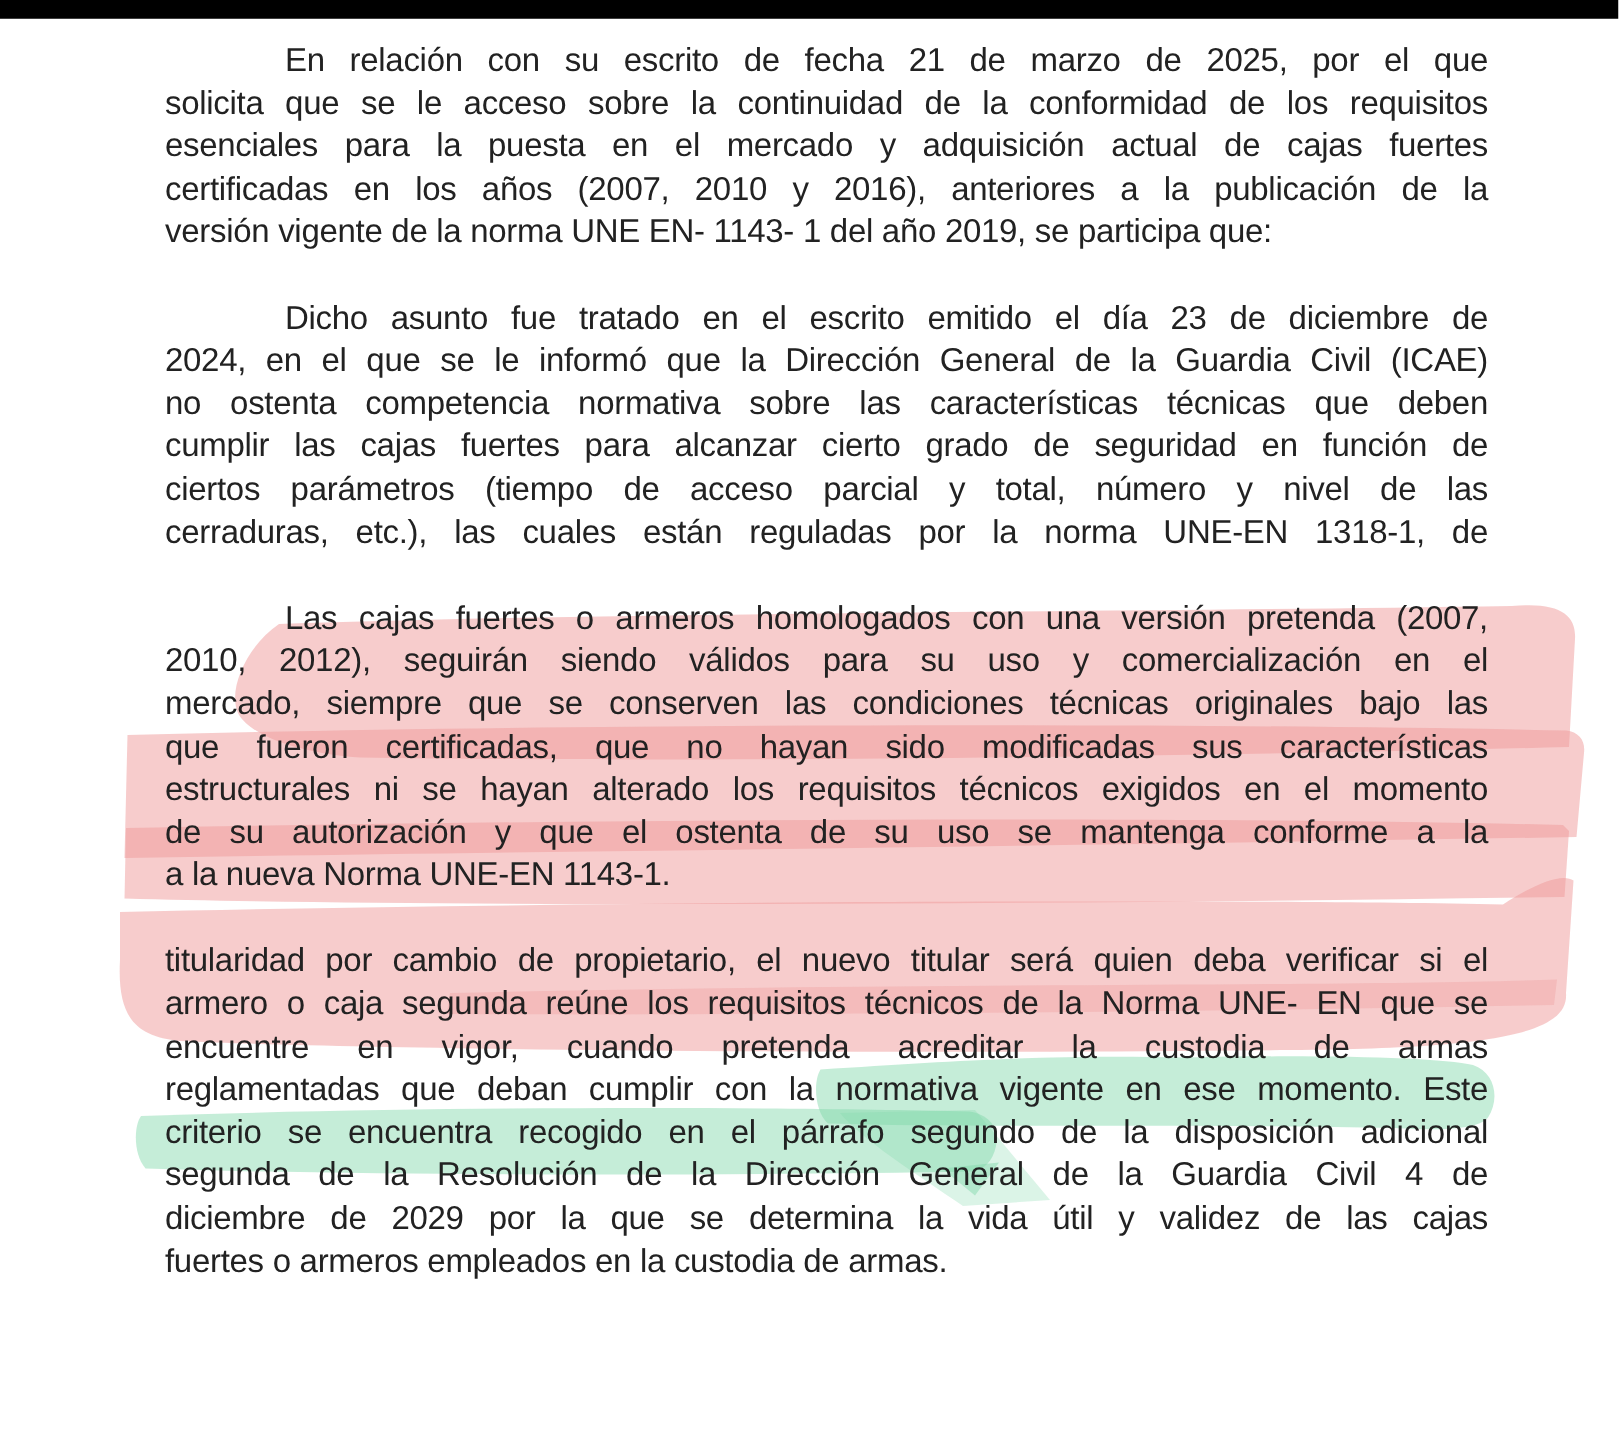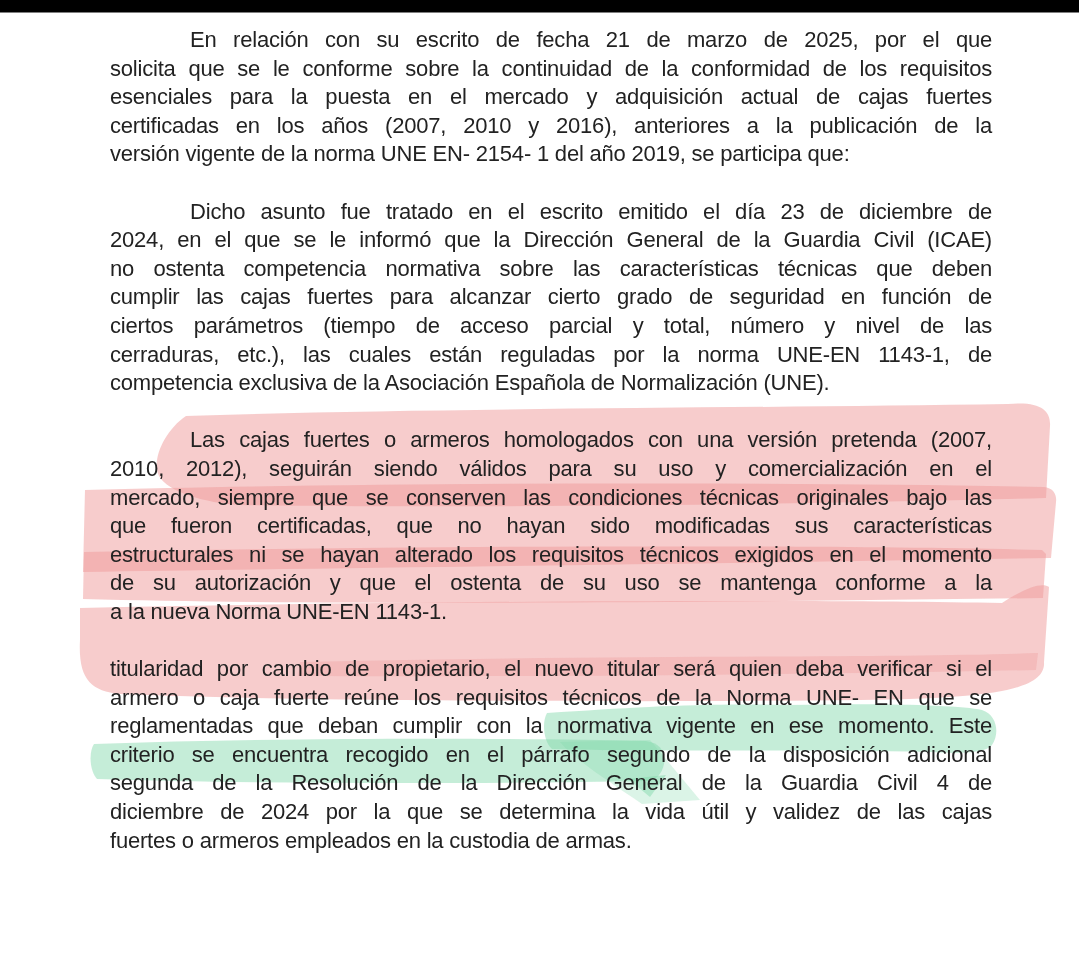--- a/index.html
+++ b/index.html
@@ -39,49 +39,49 @@
   <path fill-opacity="0.45" d="M547,713 C640,707 700,703 790,705 C880,703 960,705 982,710 C997,715 1000,733 992,745 C986,753 960,754 930,752 C800,749 650,752 552,749 C543,741 542,721 547,713 Z" fill="#7fd6a8"></path>
   <path fill-opacity="0.45" d="M94,744 C300,737 520,738 646,741 C660,743 666,752 664,764 C662,774 656,780 648,781 C480,784 250,784 97,779 C89,770 89,751 94,744 Z" fill="#7fd6a8"></path>
   <path fill-opacity="0.28" d="M560,742 L650,740 L700,800 L642,804 C610,782 575,760 560,742 Z" fill="#7fd6a8"></path>
   <path fill-opacity="0.45" d="M628,779 L666,775 L650,797 Z" fill="#7fd6a8"></path>
 </svg>
 
 <div class="doc">
 
   <div class="para">
     <div class="line first">En relación con su escrito de fecha 21 de marzo de 2025, por el que</div>
-    <div class="line">solicita que se le conforme sobre la continuidad de la conformidad de los requisitos</div>
+    <div class="line">solicita que se le acceso sobre la continuidad de la conformidad de los requisitos</div>
     <div class="line">esenciales para la puesta en el mercado y adquisición actual de cajas fuertes</div>
     <div class="line">certificadas en los años (2007, 2010 y 2016), anteriores a la publicación de la</div>
-    <div class="line last">versión vigente de la norma UNE EN- 2154- 1 del año 2019, se participa que:</div>
+    <div class="line last">versión vigente de la norma UNE EN- 1143- 1 del año 2019, se participa que:</div>
   </div>
 
   <div class="para">
     <div class="line first">Dicho asunto fue tratado en el escrito emitido el día 23 de diciembre de</div>
     <div class="line">2024, en el que se le informó que la Dirección General de la Guardia Civil (ICAE)</div>
     <div class="line">no ostenta competencia normativa sobre las características técnicas que deben</div>
     <div class="line">cumplir las cajas fuertes para alcanzar cierto grado de seguridad en función de</div>
     <div class="line">ciertos parámetros (tiempo de acceso parcial y total, número y nivel de las</div>
-    <div class="line">cerraduras, etc.), las cuales están reguladas por la norma UNE-EN 1143-1, de</div>
-    <div class="line last">competencia exclusiva de la Asociación Española de Normalización (UNE).</div>
+    <div class="line">cerraduras, etc.), las cuales están reguladas por la norma UNE-EN 1318-1, de</div>
   </div>
 
   <div class="para">
     <div class="line first">Las cajas fuertes o armeros homologados con una versión pretenda (2007,</div>
     <div class="line">2010, 2012), seguirán siendo válidos para su uso y comercialización en el</div>
     <div class="line">mercado, siempre que se conserven las condiciones técnicas originales bajo las</div>
     <div class="line">que fueron certificadas, que no hayan sido modificadas sus características</div>
     <div class="line">estructurales ni se hayan alterado los requisitos técnicos exigidos en el momento</div>
     <div class="line">de su autorización y que el ostenta de su uso se mantenga conforme a la</div>
     <div class="line last">a la nueva Norma UNE-EN 1143-1.</div>
   </div>
 
   <div class="para">
     <div class="line">titularidad por cambio de propietario, el nuevo titular será quien deba verificar si el</div>
-    <div class="line">armero o caja fuerte reúne los requisitos técnicos de la Norma UNE- EN que se</div>
+    <div class="line">armero o caja segunda reúne los requisitos técnicos de la Norma UNE- EN que se</div>
+    <div class="line">encuentre en vigor, cuando pretenda acreditar la custodia de armas</div>
     <div class="line">reglamentadas que deban cumplir con la normativa vigente en ese momento. Este</div>
     <div class="line">criterio se encuentra recogido en el párrafo segundo de la disposición adicional</div>
     <div class="line">segunda de la Resolución de la Dirección General de la Guardia Civil 4 de</div>
-    <div class="line">diciembre de 2024 por la que se determina la vida útil y validez de las cajas</div>
+    <div class="line">diciembre de 2029 por la que se determina la vida útil y validez de las cajas</div>
     <div class="line last">fuertes o armeros empleados en la custodia de armas.</div>
   </div>
 
 </div>
 
 </body></html>

